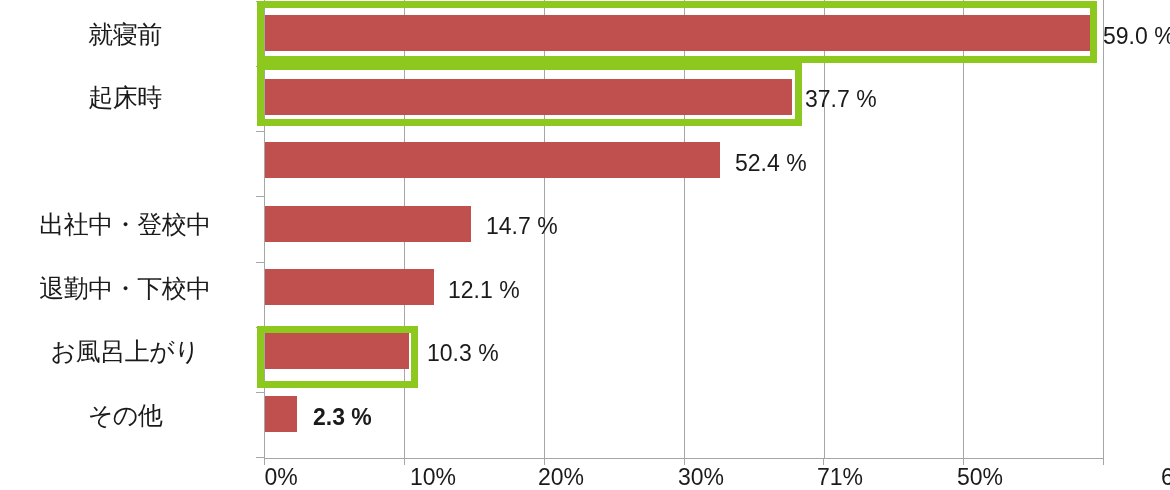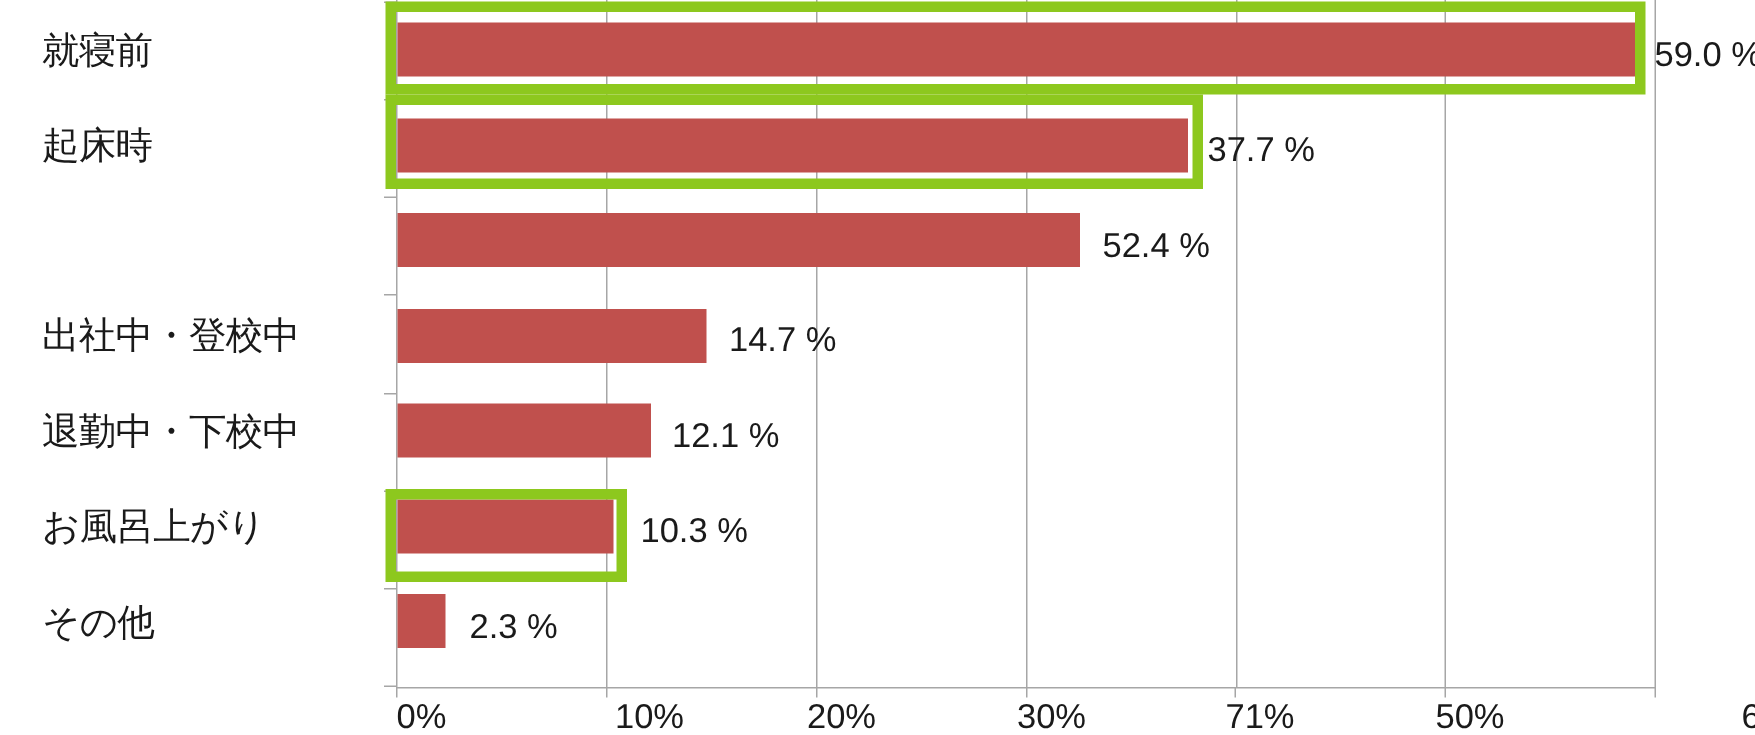--- a/index.html
+++ b/index.html
@@ -15,27 +15,26 @@
     width: 1170px;
     height: 490px;
     background: #ffffff;
     overflow: hidden;
   }
 
   
   .cat-label {
     position: absolute;
     right: 1078px;           
-    text-align: left;
+    text-align: center;
     color: #1a1a1a;
     font-size: 25px;
     line-height: 1;
     white-space: nowrap;
     letter-spacing: -0.5px;
-    padding-left: 28px;
   }
 
   
   .plot {
     position: absolute;
     left: 264px;
     top: 0px;
     width: 839px;
     height: 458px;
   }
@@ -167,19 +166,19 @@
   <div class="xtick-label" style="left:840px;">71%</div>
   <div class="xtick-label" style="left:980px;">50%</div>
   <div class="xtick-label" style="left:1184px;">60%</div>
 
   <div class="bar-value" style="left:1103px;top:25px;">59.0 %</div>
   <div class="bar-value" style="left:805px;top:88px;">37.7 %</div>
   <div class="bar-value" style="left:735px;top:152px;">52.4 %</div>
   <div class="bar-value" style="left:486px;top:215px;">14.7 %</div>
   <div class="bar-value" style="left:448px;top:279px;">12.1 %</div>
   <div class="bar-value" style="left:427px;top:342px;">10.3 %</div>
-  <div class="bar-value" style="left:313px;top:406px;">2.3 %</div>
+  <div class="bar-value" style="left:313px;top:406px;font-weight:bold;">2.3 %</div>
 
   <div class="highlight-box" style="left:257px;top:1px;width:840px;height:62px;"></div>
   <div class="highlight-box" style="left:257px;top:63px;width:545px;height:63px;"></div>
   <div class="highlight-box" style="left:257px;top:326px;width:161px;height:62px;"></div>
 
 </div>
 
 </body></html>

